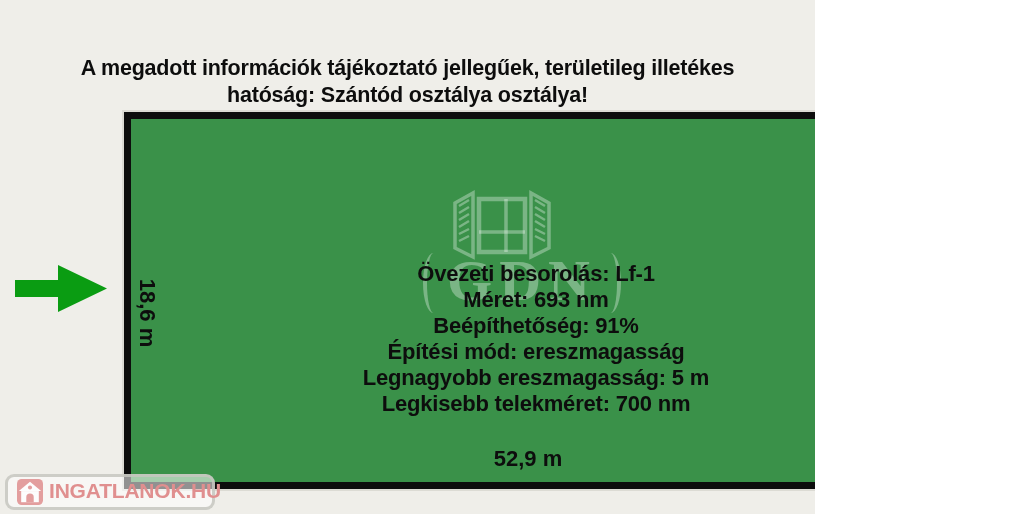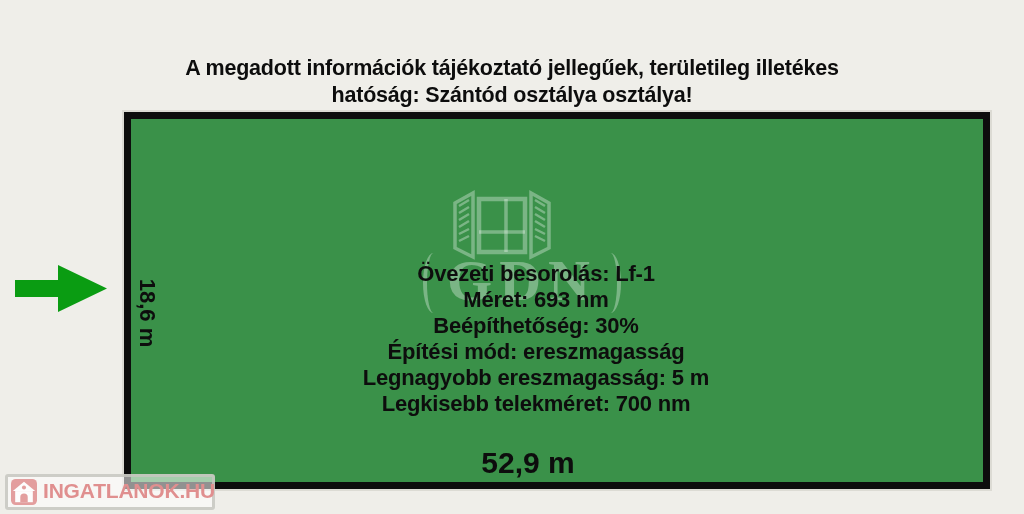--- a/index.html
+++ b/index.html
@@ -1,18 +1,18 @@
 <!DOCTYPE html>
 <html style="--background: #efeee9; --plot_fill: #3a9149; --plot_border: #0d0d0d; --text: #0d0d0d; --arrow: #0a9c12; --watermark: rgba(255,255,255,0.33); --logo_pink: #e08f8f;"><head>
 <meta charset="utf-8">
 <style>
   html, body { margin: 0; padding: 0; }
   .page {
     position: relative;
-    width: 1024px;
+    width: 815px;
     height: 514px;
     overflow: hidden;
     background: var(--background, #efeee9);
     font-family: "Liberation Sans", sans-serif;
     color: var(--text, #0d0d0d);
   }
   .header {
     position: absolute;
     top: 55px; left: 0;
     width: 100%;
@@ -80,42 +80,42 @@
     transform: rotate(90deg);
     font-size: 22px;
     font-weight: bold;
     white-space: nowrap;
   }
   .dim-w {
     position: absolute;
     left: 347px; top: 327px;
     width: 100px;
     text-align: center;
-    font-size: 30px;
+    font-size: 22px;
     font-weight: bold;
     white-space: nowrap;
   }
   
   .arrow {
     position: absolute;
     left: 15px; top: 265px;
     width: 92px; height: 47px;
   }
   
   .logo {
     position: absolute;
     left: 5px; top: 474px;
     width: 210px; height: 36px;
     box-sizing: border-box;
     background: rgba(255,255,255,0.55);
     border: 3px solid rgba(197,197,190,0.85);
-    border-radius: 3px;
+    border-radius: 9px;
     display: flex;
     align-items: center;
-    padding-left: 3px;
+    padding-left: 9px;
     z-index: 5;
   }
   .logo-house { width: 26px; height: 26px; flex: 0 0 auto; opacity: 0.85; }
   .logo-text {
     margin-left: 6px;
     color: var(--logo_pink, #e08f8f);
     font-weight: bold;
     font-size: 21px;
     letter-spacing: -0.2px;
     white-space: nowrap;
@@ -148,21 +148,21 @@
 
     <div class="wm-gdn">
       <span class="paren paren-left"></span>
       <span class="gdn-letters">GDN</span>
       <span class="paren paren-right"></span>
     </div>
 
     <div class="info">
       <div>Övezeti besorolás: Lf-1</div>
       <div>Méret: 693 nm</div>
-      <div>Beépíthetőség: 30%</div>
+      <div>Beépíthetőség: 91%</div>
       <div>Építési mód: ereszmagasság</div>
       <div>Legnagyobb ereszmagasság: 5 m</div>
       <div>Legkisebb telekméret: 700 nm</div>
     </div>
 
     <div class="dim-h">18,6 m</div>
     <div class="dim-w">52,9 m</div>
 
   </div>
 

